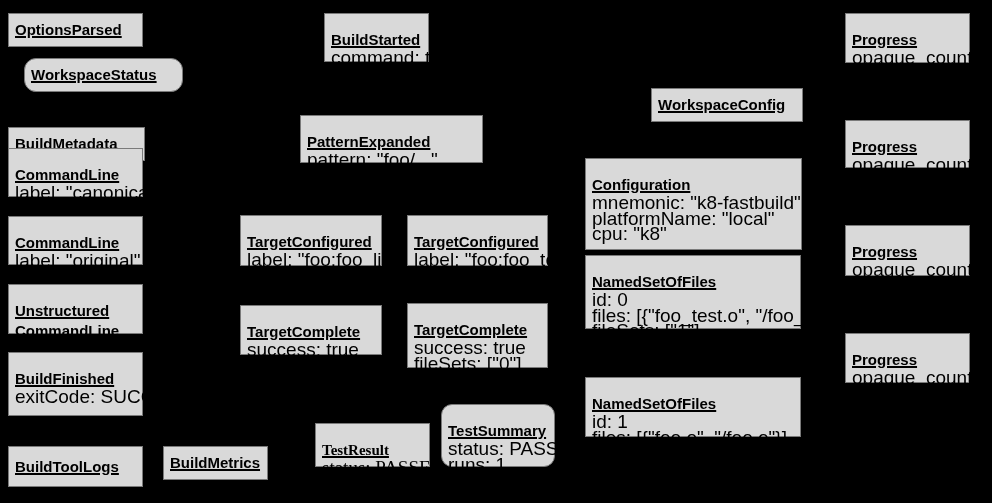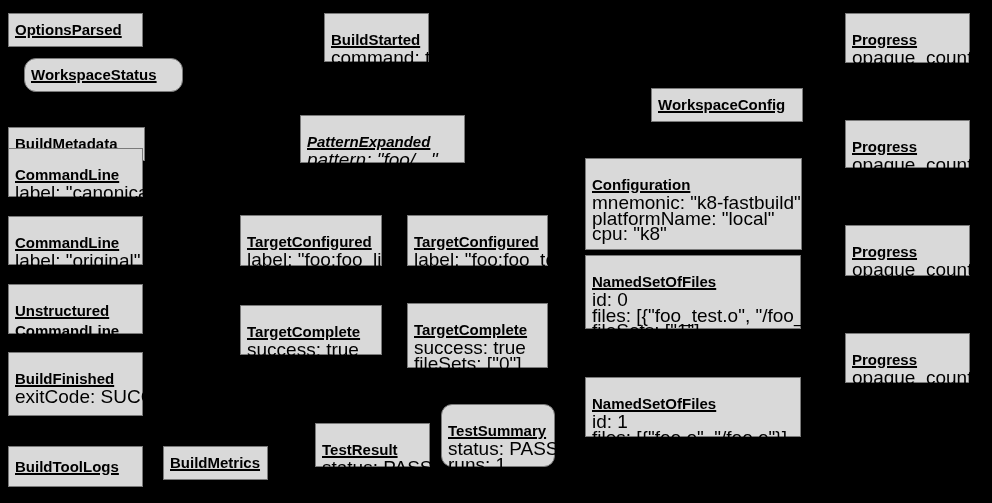--- a/index.html
+++ b/index.html
@@ -85,21 +85,21 @@
 
   <div class="box title-only" style="left:163px;top:446px;width:105px;height:31px;">
     <div class="title">BuildMetrics</div>
   </div>
 
   <div class="box" style="left:300px;top:13px;width:105px;height:49px;margin-left:24px;">
     <div class="title">BuildStarted</div>
     <div class="line">command: test</div>
   </div>
 
-  <div class="box" style="left:300px;top:115px;width:165px;height:48px;font-style:italic;">
+  <div class="box" style="left:300px;top:115px;width:183px;height:48px;">
     <div class="title">PatternExpanded</div>
     <div class="line">pattern: "foo/..."</div>
   </div>
 
   <div class="box" style="left:240px;top:215px;width:142px;height:51px;">
     <div class="title">TargetConfigured</div>
     <div class="line">label: "foo:foo_lib"</div>
   </div>
 
   <div class="box" style="left:240px;top:305px;width:142px;height:50px;">
@@ -111,21 +111,21 @@
     <div class="title">TargetConfigured</div>
     <div class="line">label: "foo:foo_test"</div>
   </div>
 
   <div class="box" style="left:407px;top:303px;width:141px;height:65px;">
     <div class="title">TargetComplete</div>
     <div class="line">success: true</div>
     <div class="line">fileSets: ["0"]</div>
   </div>
 
-  <div class="box" style="left:315px;top:423px;width:115px;height:44px;">
+  <div class="box" style="left:315px;top:423px;width:115px;height:44px;font-family:Liberation Serif, serif;">
     <div class="title">TestResult</div>
     <div class="line">status: PASSED</div>
   </div>
 
   <div class="box" style="left:441px;top:404px;width:114px;height:63px;border-radius:11px;">
     <div class="title">TestSummary</div>
     <div class="line">status: PASSED</div>
     <div class="line">runs: 1</div>
   </div>
 

